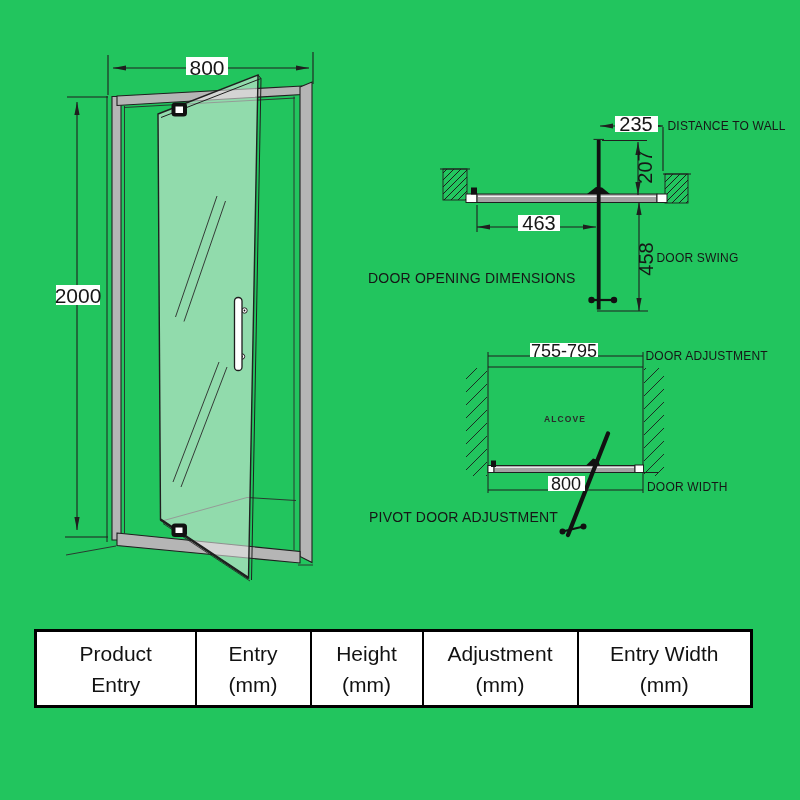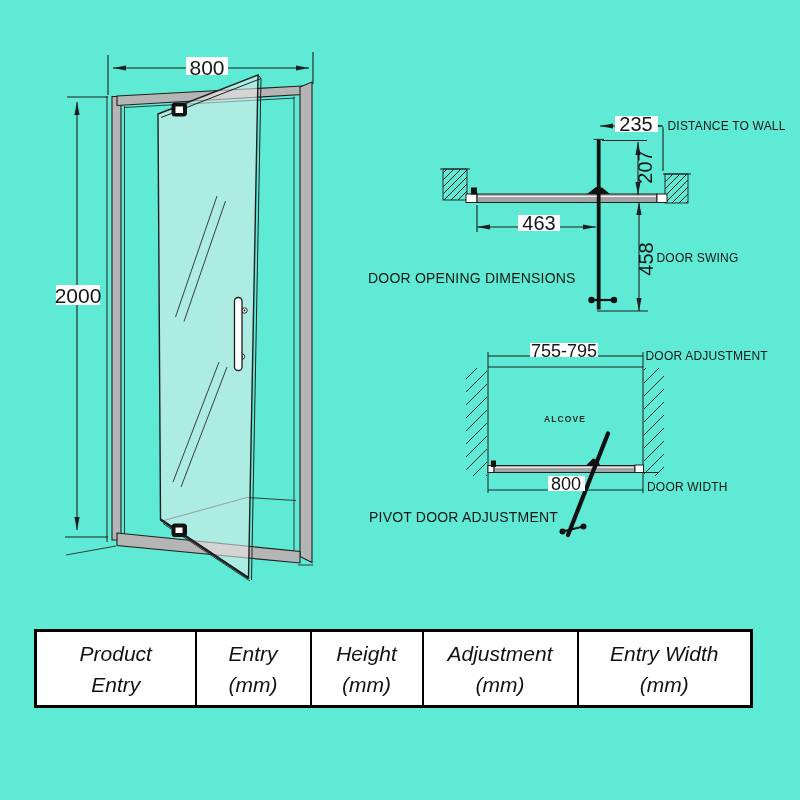--- a/index.html
+++ b/index.html
@@ -1,17 +1,17 @@
 <!DOCTYPE html>
 <html><head>
 <meta charset="utf-8">
 <style>
   html,body { margin:0; padding:0; background:#fff; }
   #stage {
-    position:relative; width:800px; height:800px; background:#5eead4;
+    position:relative; width:800px; height:800px; background:#22c55e;
     font-family:"Liberation Sans", sans-serif; overflow:hidden;
   }
   #drawing { position:absolute; left:0; top:0; }
   svg text { fill:#161616; }
   .dim-num  { font-size:21px; }
   .dim-num-sm { font-size:20px; }
   .dim-num-xs { font-size:18px; }
   .diag-label { font-size:12px; letter-spacing:0.2px; }
   .diag-title { font-size:14px; letter-spacing:0.2px; }
   .alcove-label { font-size:8.5px; font-weight:bold; letter-spacing:1.1px; fill:#2b2b2b; }
@@ -26,21 +26,21 @@
   .txtbg { fill:#ffffff; stroke:none; }
 
   
   #spec-table-wrap { position:absolute; left:34px; top:629px; }
   table.spec {
     border-collapse:collapse; table-layout:fixed;
     border:3px solid #000; background:#fff;
   }
   table.spec th, table.spec td {
     border:2px solid #000; text-align:center; vertical-align:middle;
-    padding:0; color:#121212; font-weight:normal;font-style:italic;
+    padding:0; color:#121212; font-weight:normal;
   }
   table.spec th { height:73px; font-size:21px; line-height:31px; }
   table.spec td { height:35px; font-size:22px; }
   .c0{width:160px}.c1{width:115px}.c2{width:112px}.c3{width:155px}.c4{width:174px}
 </style>
 </head>
 <body>
 
 <div id="stage">
 

